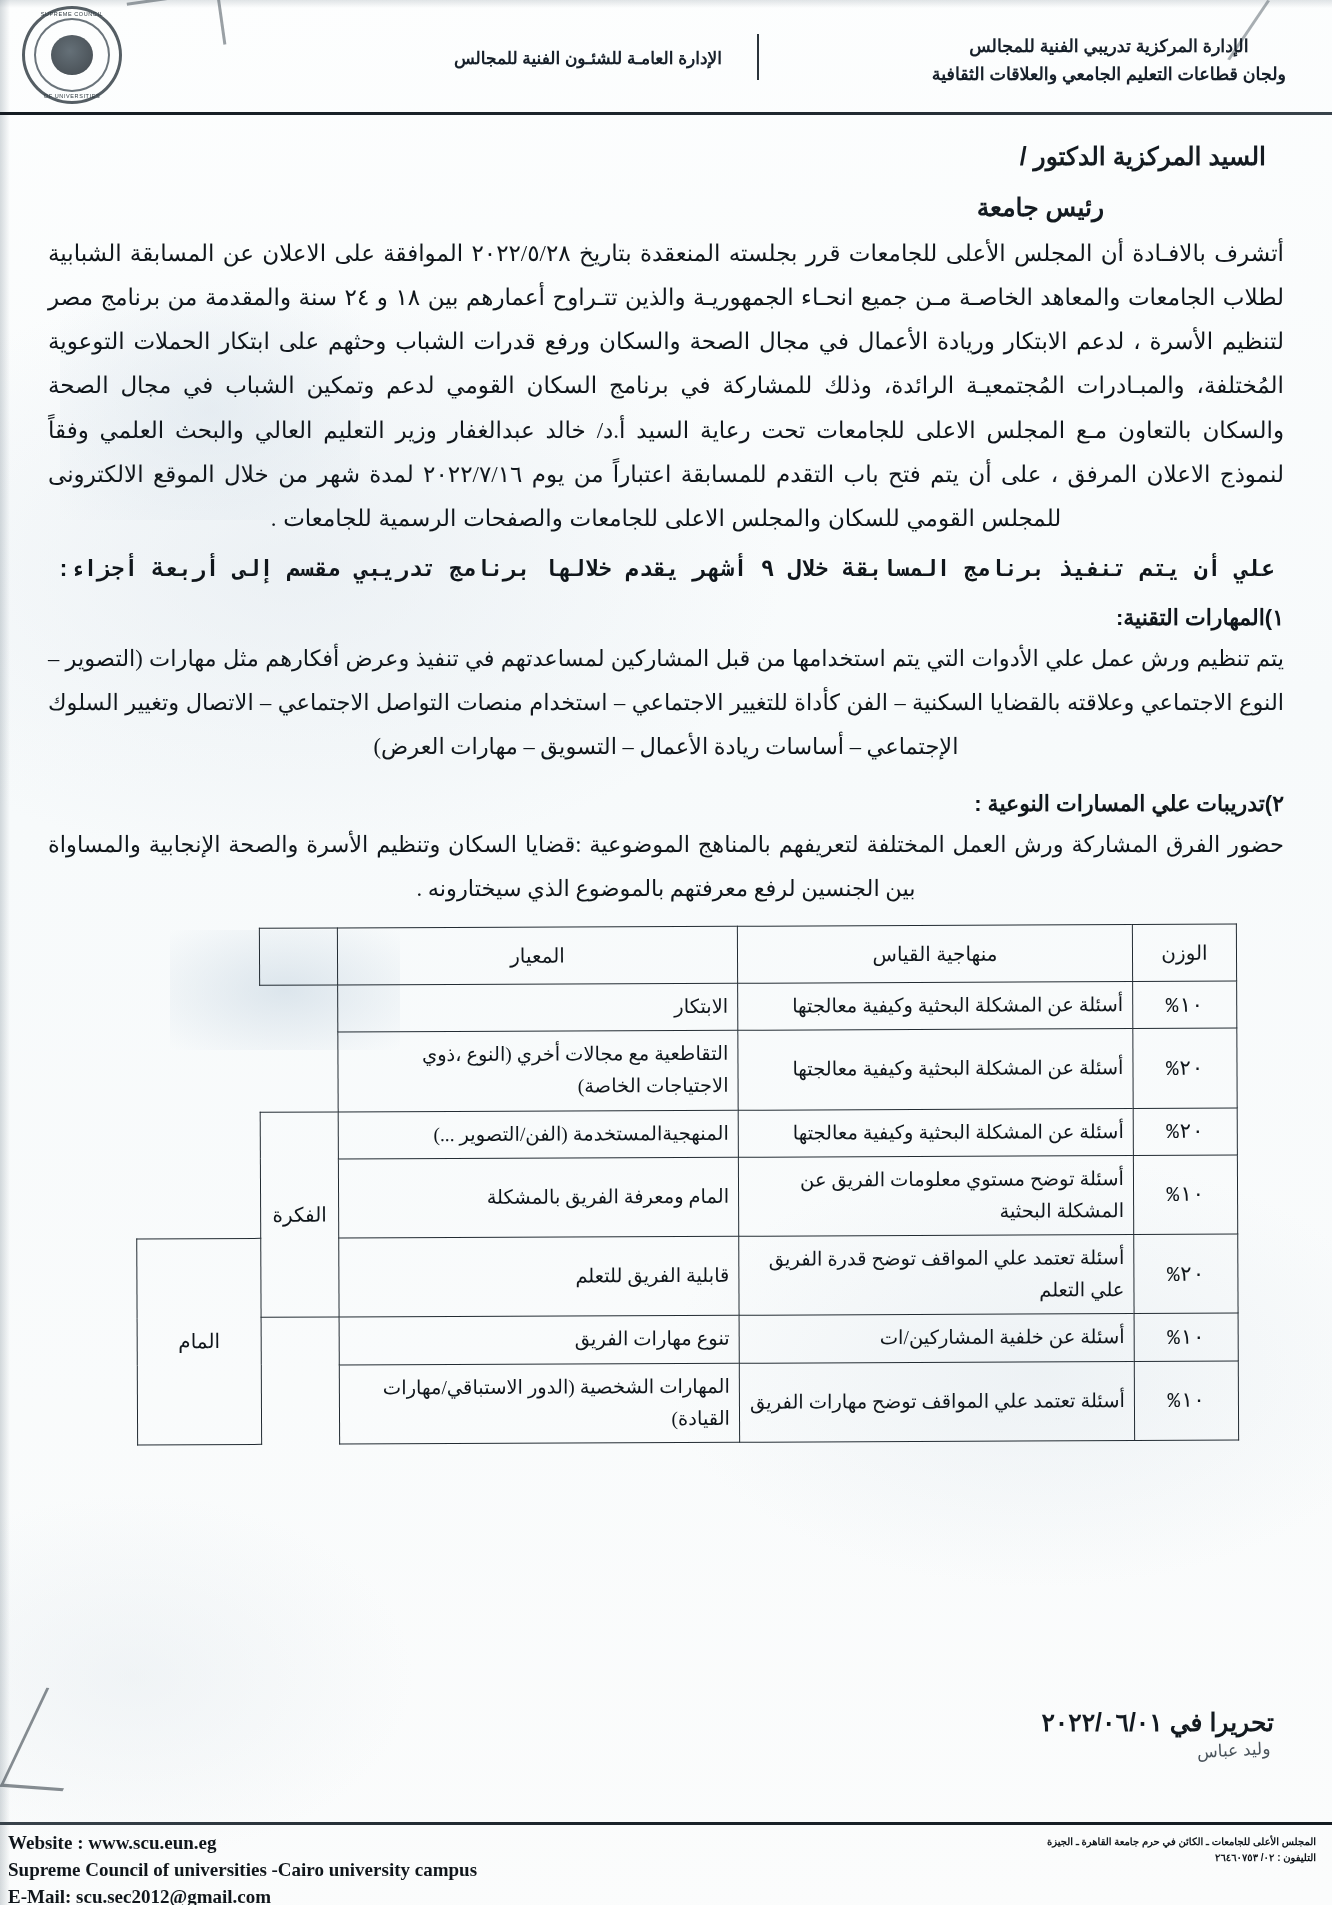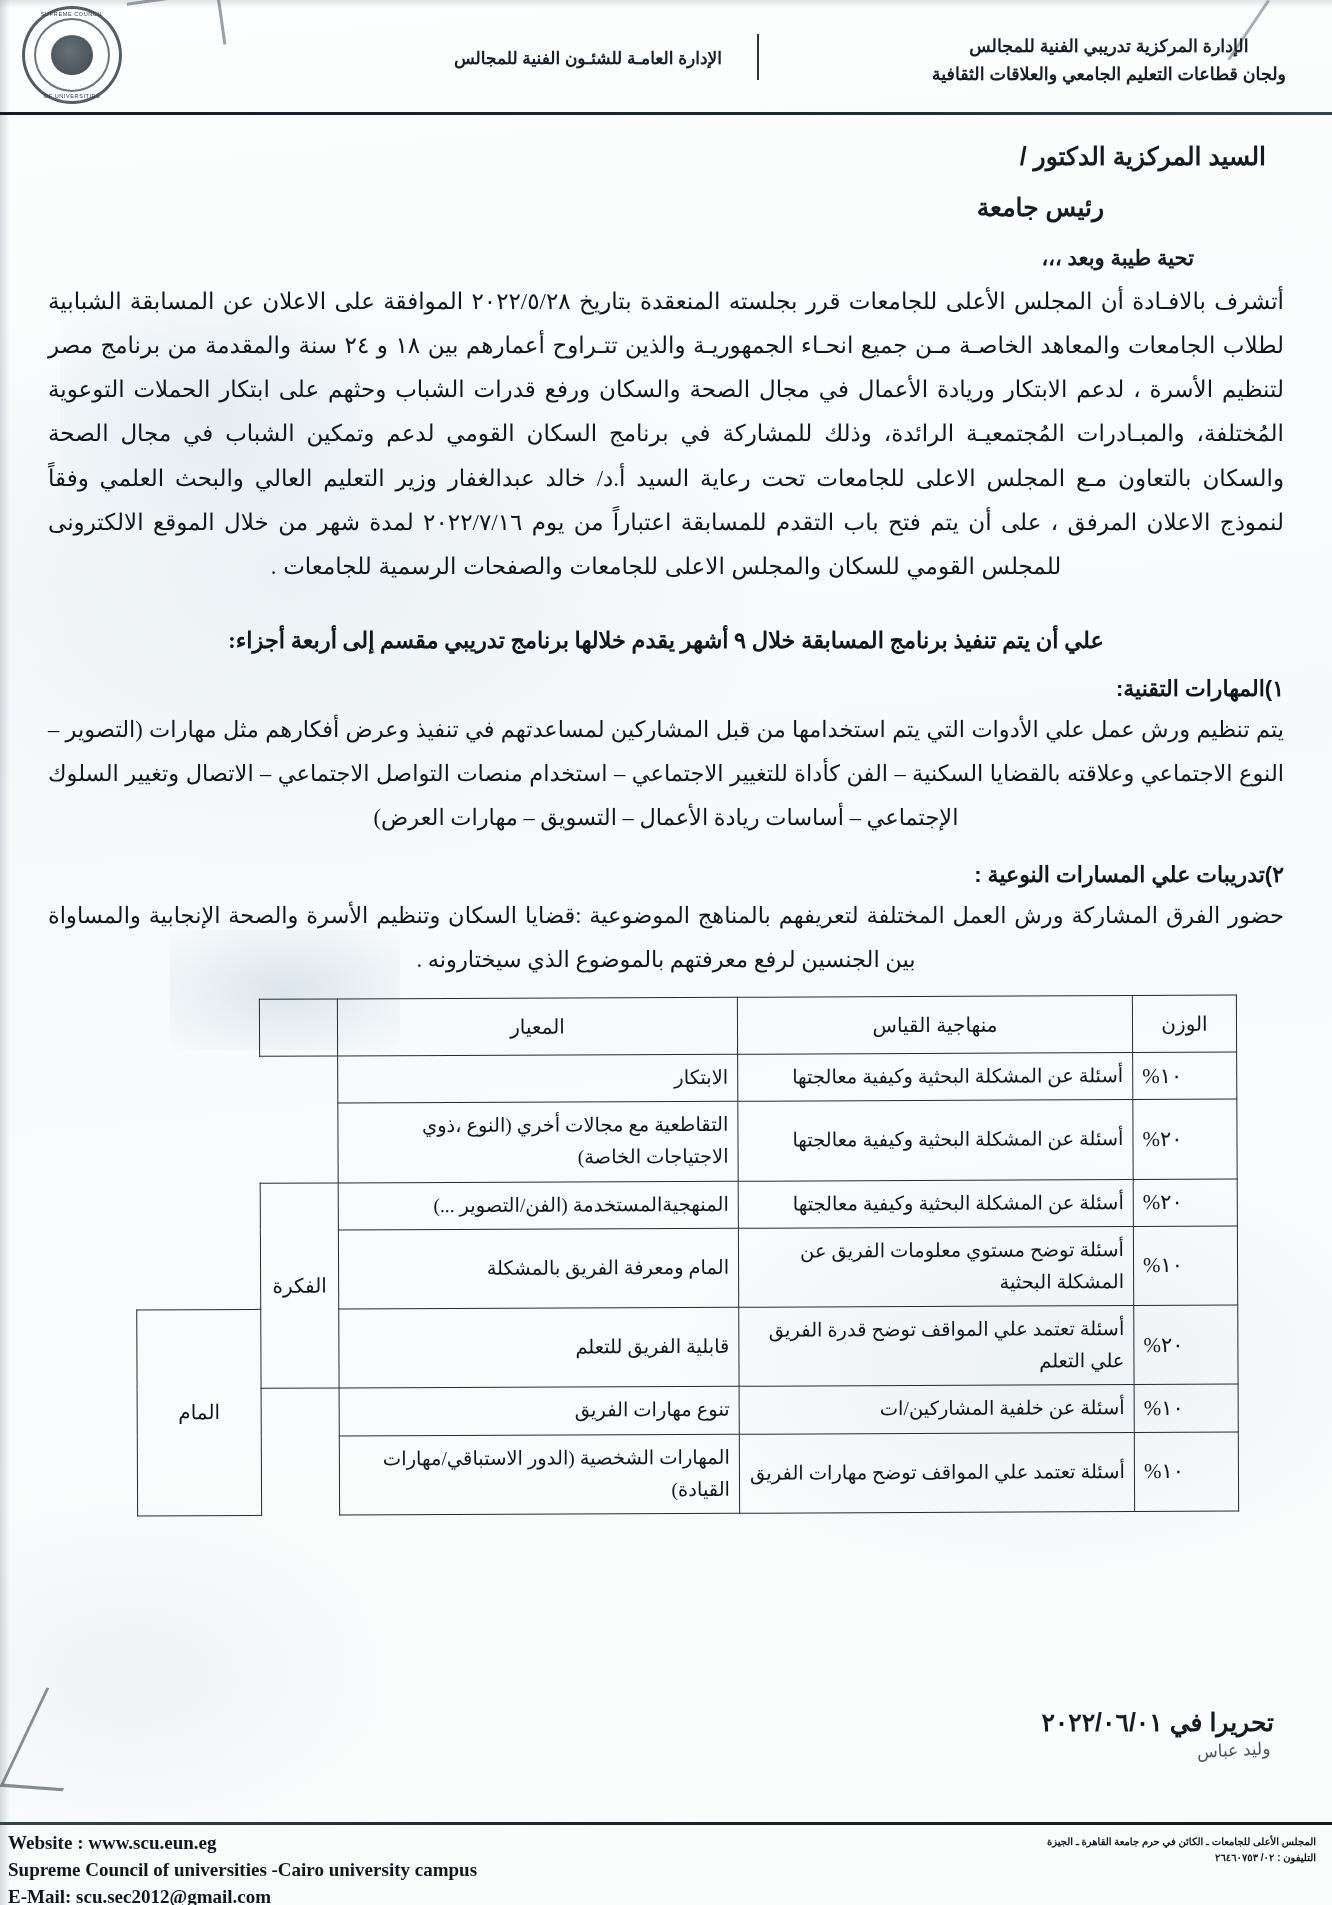--- a/index.html
+++ b/index.html
@@ -174,26 +174,26 @@
     font-family: "Liberation Serif", serif;
     font-size: 23px;
     line-height: 1.92;
     color: #10161b;
     text-align: justify;
     text-align-last: center;
     margin: 10px 0 0 0;
     word-spacing: 1px;
   }
   .bold-note {
-    font-family: Liberation Serif, serif;
+    font-family: Liberation Mono, monospace;
     font-weight: bold;
     font-size: 22.5px;
     color: #10161b;
     text-align: center;
-    margin: 38px 0 0 0;
+    margin: 14px 0 0 0;
   }
   .sec-head {
     font-family: "Liberation Sans", sans-serif;
     font-weight: bold;
     font-size: 22px;
     color: #10161b;
     text-align: right;
     margin: 22px 0 0 0;
   }
   .sec-head span.u {
@@ -247,23 +247,23 @@
     text-align: right;
     font-size: 19.5px;
     line-height: 1.65;
   }
   td.meth-cell {
     text-align: right;
     font-size: 19.5px;
     line-height: 1.65;
   }
   td.wt-cell {
-    text-align: left;
+    text-align: center;
     font-size: 21px;
-    font-family: Liberation Serif, serif;
+    font-family: Liberation Mono, monospace;
   }
 
   
   .sig-name {
     position: absolute;
     right: 62px; top: 1740px;
     font-family: "Liberation Sans", sans-serif;
     font-size: 17px;
     color: #2c3740;
     transform: rotate(-3deg);
@@ -341,21 +341,20 @@
       <div>ولجان قطاعات التعليم الجامعي والعلاقات الثقافية</div>
     </div>
     <div class="hdr-sep"></div>
     <div class="hdr-left">الإدارة العامـة للشئـون الفنية للمجالس</div>
   </div>
   <div class="rule-top"></div>
 
   <div class="body">
     <div class="addr-line">السيد المركزية الدكتور /</div>
     <div class="addr-line2">رئيس جامعة</div>
-    <div class="greeting">تحية طيبة وبعد ،،،</div>
 
     <p class="para">أتشرف بالافـادة أن المجلس الأعلى للجامعات قرر بجلسته المنعقدة بتاريخ ٢٠٢٢/٥/٢٨ الموافقة على الاعلان عن المسابقة الشبابية لطلاب الجامعات والمعاهد الخاصـة مـن جميع انحـاء الجمهوريـة والذين تتـراوح أعمارهم بين ١٨ و ٢٤ سنة والمقدمة من برنامج مصر لتنظيم الأسرة ، لدعم الابتكار وريادة الأعمال في مجال الصحة والسكان ورفع قدرات الشباب وحثهم على ابتكار الحملات التوعوية المُختلفة، والمبـادرات المُجتمعيـة الرائدة، وذلك للمشاركة في برنامج السكان القومي لدعم وتمكين الشباب في مجال الصحة والسكان بالتعاون مـع المجلس الاعلى للجامعات تحت رعاية السيد أ.د/ خالد عبدالغفار وزير التعليم العالي والبحث العلمي وفقاً لنموذج الاعلان المرفق ، على أن يتم فتح باب التقدم للمسابقة اعتباراً من يوم ٢٠٢٢/٧/١٦ لمدة شهر من خلال الموقع الالكترونى للمجلس القومي للسكان والمجلس الاعلى للجامعات والصفحات الرسمية للجامعات .</p>
 
     <div class="bold-note">علي أن يتم تنفيذ برنامج المسابقة خلال ٩ أشهر يقدم خلالها برنامج تدريبي مقسم إلى أربعة أجزاء:</div>
 
     <div class="sec-head"><span>١)</span><span class="u">المهارات التقنية:</span></div>
     <p class="sec-body">يتم تنظيم ورش عمل علي الأدوات التي يتم استخدامها من قبل المشاركين لمساعدتهم في تنفيذ وعرض أفكارهم مثل مهارات (التصوير – النوع الاجتماعي وعلاقته بالقضايا السكنية – الفن كأداة للتغيير الاجتماعي – استخدام منصات التواصل الاجتماعي – الاتصال وتغيير السلوك الإجتماعي – أساسات ريادة الأعمال – التسويق – مهارات العرض)</p>
 
     <div class="sec-head"><span>٢)</span><span class="u">تدريبات علي المسارات النوعية :</span></div>
     <p class="sec-body">حضور الفرق المشاركة ورش العمل المختلفة لتعريفهم بالمناهج الموضوعية :قضايا السكان وتنظيم الأسرة والصحة الإنجابية والمساواة بين الجنسين لرفع معرفتهم بالموضوع الذي سيختارونه .</p>

